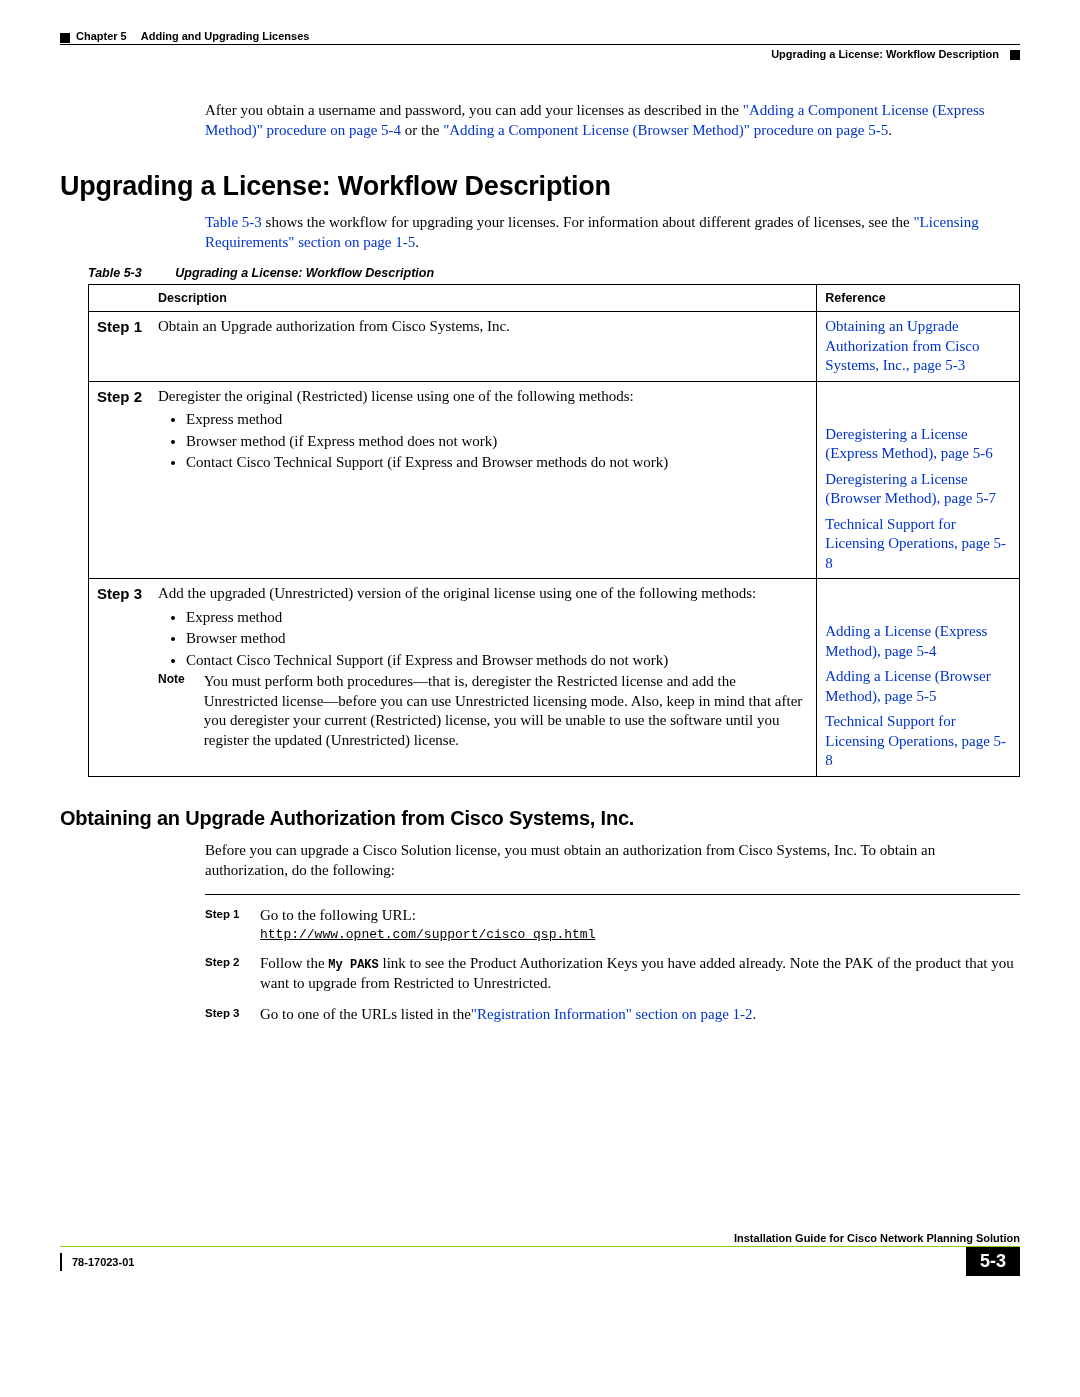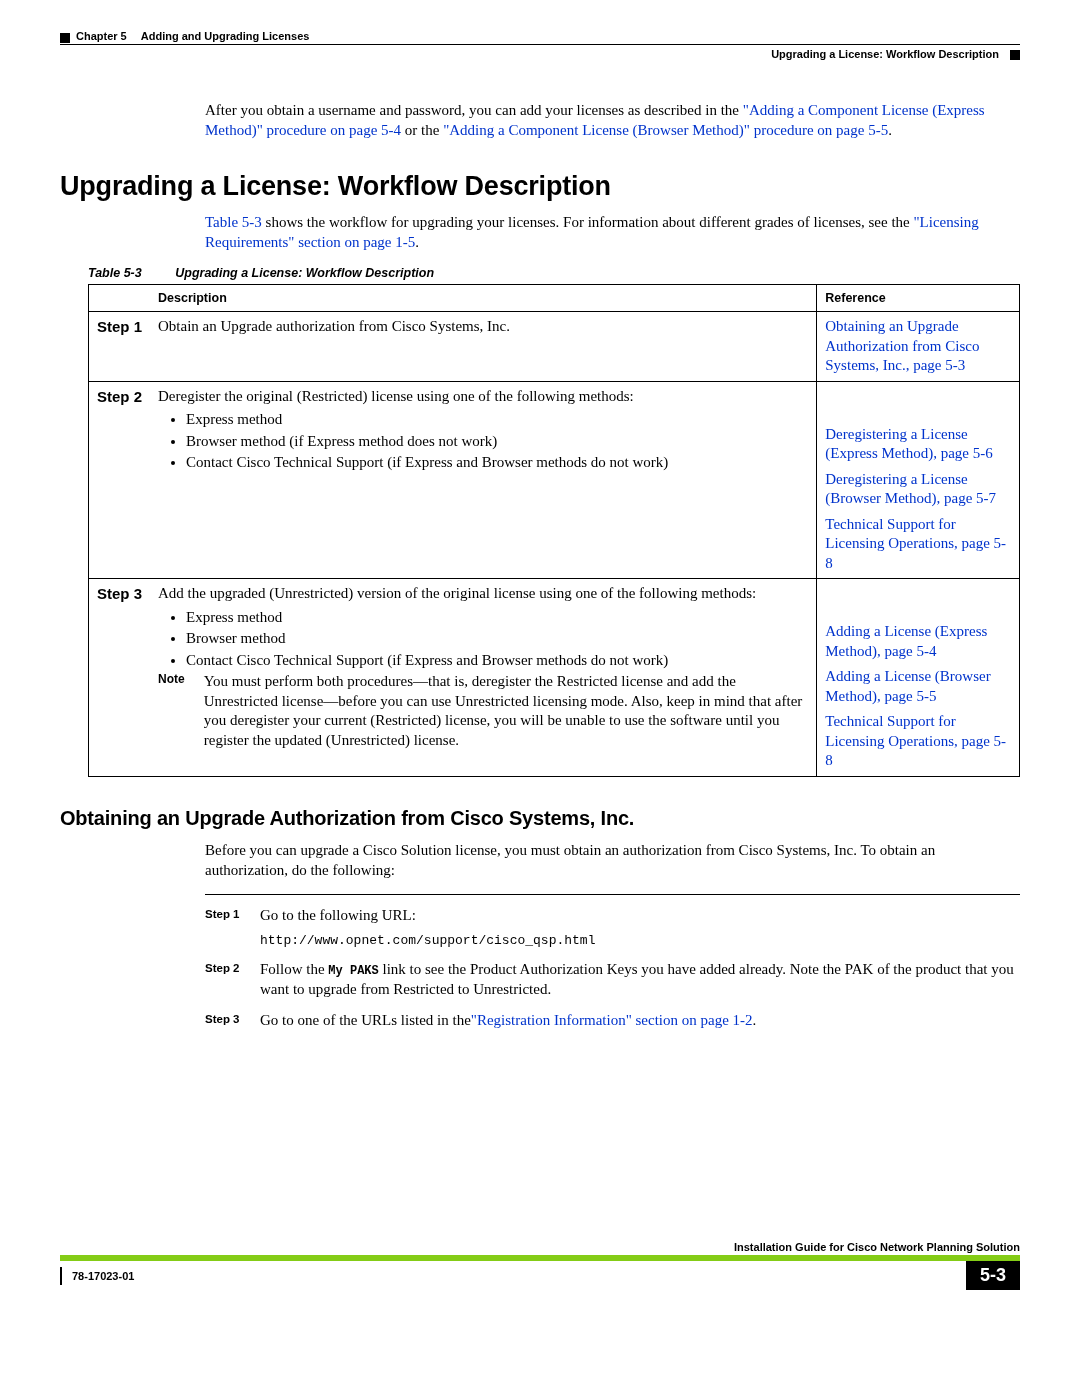--- a/index.html
+++ b/index.html
@@ -151,26 +151,26 @@
     padding-top: 2px;
   }
   .steprow .sbody { flex: 1; }
   .mono {
     font-family: "Courier New", monospace;
     font-size: 13px;
   }
   .small-bold { font-family: Arial, Helvetica, sans-serif; font-weight: bold; font-size: 12px; margin-top: 36px; }
   .footer {
     position: absolute;
-    bottom: 30px;
+    bottom: 44px;
     left: 60px;
     right: 60px;
   }
   .footer-line {
-    border-top: 6px solid #84cc16;
+    border-top: 1px solid #84cc16;
     display: flex;
     justify-content: space-between;
     align-items: center;
     font-family: Arial, Helvetica, sans-serif;
     font-size: 11px;
     font-weight: bold;
     padding-top: 0;
   }
   .footer-title {
     text-align: right;
@@ -285,21 +285,21 @@
 
   <h2 class="subsection">Obtaining an Upgrade Authorization from Cisco Systems, Inc.</h2>
   <div class="content">
     <p class="para">Before you can upgrade a Cisco Solution license, you must obtain an authorization from Cisco Systems, Inc. To obtain an authorization, do the following:</p>
 
     <div class="steps">
       <div class="steprow">
         <div class="slabel">Step 1</div>
         <div class="sbody">
           <div>Go to the following URL:</div>
-          <div class="mono" style="margin-top:6px;">http://www.opnet.com/support/cisco_qsp.html</div>
+          <div class="mono" style="text-decoration:underline;">http://www.opnet.com/support/cisco_qsp.html</div>
         </div>
       </div>
       <div class="steprow">
         <div class="slabel">Step 2</div>
         <div class="sbody">
           <span>Follow the </span><span class="mono small-bold" style="font-family:'Courier New',monospace; font-weight:bold;">My PAKS</span><span> link to see the Product Authorization Keys you have added already. Note the PAK of the product that you want to upgrade from Restricted to Unrestricted.</span>
         </div>
       </div>
       <div class="steprow">
         <div class="slabel">Step 3</div>

